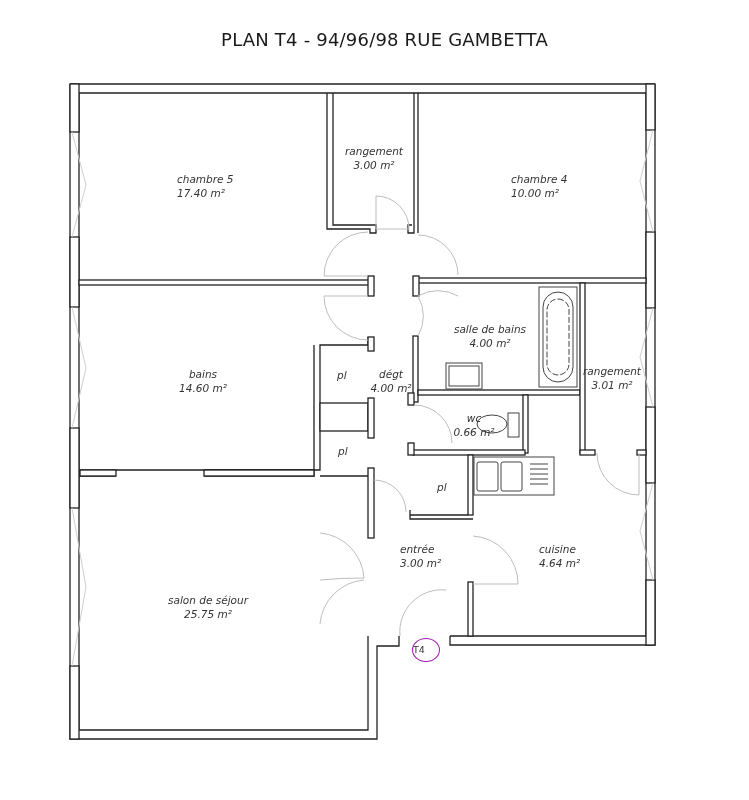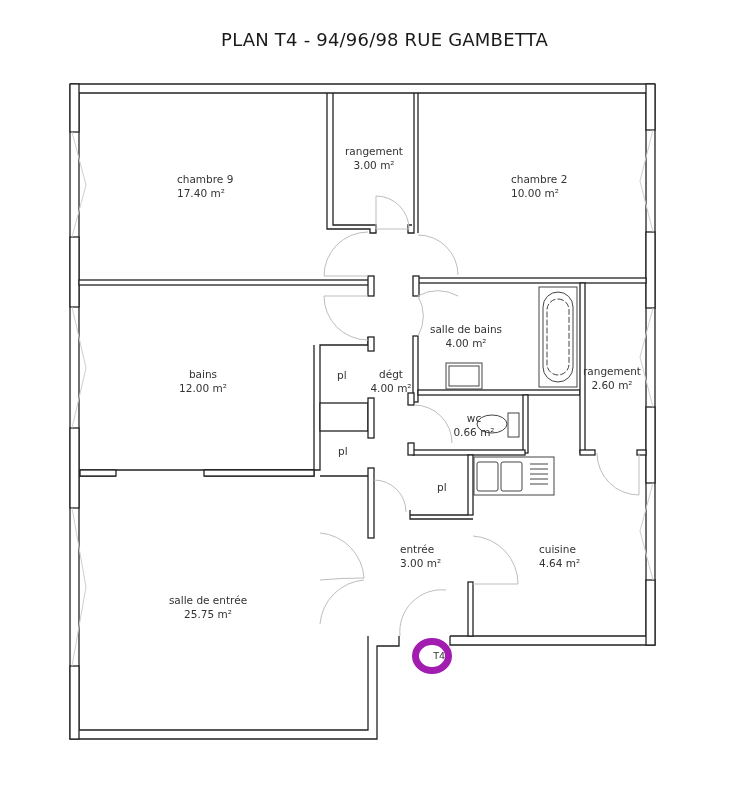--- a/index.html
+++ b/index.html
@@ -1,26 +1,26 @@
 <!DOCTYPE html>
 <html><head>
   <meta charset="utf-8">
   <style>
     html, body { margin: 0; padding: 0; background: #ffffff; }
     body { width: 749px; height: 800px; position: relative; overflow: hidden;
            font-family: "DejaVu Sans", "Liberation Sans", sans-serif; color: #222; }
     .title { position: absolute; left: 0; top: 29px; width: 769px; text-align: center;
              font-size: 18px; letter-spacing: 0.2px; color: #1a1a1a; }
     svg.plan { position: absolute; left: 0; top: 0; }
-    .lbl { position: absolute; font-size: 10.5px; line-height: 14px; color: #333; white-space: nowrap; }
+    .lbl { position: absolute; font-size: 10.5px; line-height: 14px; color: #333; white-space: nowrap; font-style: italic; }
     .lbl.c { text-align: center; transform: translateX(-50%); }
     .lbl span { display: block; }
     .tag { position: absolute; left: 412px; top: 638px; width: 26px; height: 22px;
-           border: 7px solid #a21caf; border-radius: 50%; font-size: 9.5px; line-height: 22px;
-           text-align: right; color: #333; }
+           border: 1px solid #a21caf; border-radius: 50%; font-size: 9.5px; line-height: 22px;
+           text-align: left; color: #333; }
   </style>
 </head>
 <body>
 
 <div class="title">PLAN T4 - 94/96/98 RUE GAMBETTA</div>
 
 <svg class="plan" width="749" height="800" viewBox="0 0 749 800">
   <g fill="none" stroke="#222" stroke-width="1.3">
 
     <g>
@@ -130,46 +130,46 @@
     <rect x="501" y="462" width="21" height="29" rx="2"></rect>
     <line x1="530" y1="464" x2="548" y2="464"></line>
       <line x1="530" y1="469" x2="548" y2="469"></line>
     <line x1="530" y1="474" x2="548" y2="474"></line>
       <line x1="530" y1="479" x2="548" y2="479"></line>
     <line x1="530" y1="484" x2="548" y2="484"></line>
   </g>
 </svg>
 
 <div class="lbl" style="left:177px;top:172px">
-  <span>chambre 9</span>
+  <span>chambre 5</span>
   <span>17.40 m²</span>
 </div>
 <div class="lbl c" style="left:374px;top:144px">
   <span>rangement</span>
   <span>3.00 m²</span>
 </div>
 <div class="lbl" style="left:511px;top:172px">
-  <span>chambre 2</span>
+  <span>chambre 4</span>
   <span>10.00 m²</span>
 </div>
-<div class="lbl c" style="left:466px;top:322px">
+<div class="lbl c" style="left:490px;top:322px">
   <span>salle de bains</span>
   <span>4.00 m²</span>
 </div>
 <div class="lbl c" style="left:203px;top:367px">
   <span>bains</span>
-  <span>12.00 m²</span>
+  <span>14.60 m²</span>
 </div>
 <div class="lbl c" style="left:391px;top:367px">
   <span>dégt</span>
   <span>4.00 m²</span>
 </div>
 <div class="lbl c" style="left:612px;top:364px">
   <span>rangement</span>
-  <span>2.60 m²</span>
+  <span>3.01 m²</span>
 </div>
 <div class="lbl c" style="left:474px;top:411px">
   <span>wc</span>
   <span>0.66 m²</span>
 </div>
 <div class="lbl" style="left:337px;top:368px">
   <span>pl</span>
 </div>
 <div class="lbl" style="left:338px;top:444px">
   <span>pl</span>
@@ -179,17 +179,17 @@
 </div>
 <div class="lbl" style="left:539px;top:542px">
   <span>cuisine</span>
   <span>4.64 m²</span>
 </div>
 <div class="lbl" style="left:400px;top:542px">
   <span>entrée</span>
   <span>3.00 m²</span>
 </div>
 <div class="lbl c" style="left:208px;top:593px">
-  <span>salle de entrée</span>
+  <span>salon de séjour</span>
   <span>25.75 m²</span>
 </div>
 
 <div class="tag">T4</div>
 
 </body></html>

